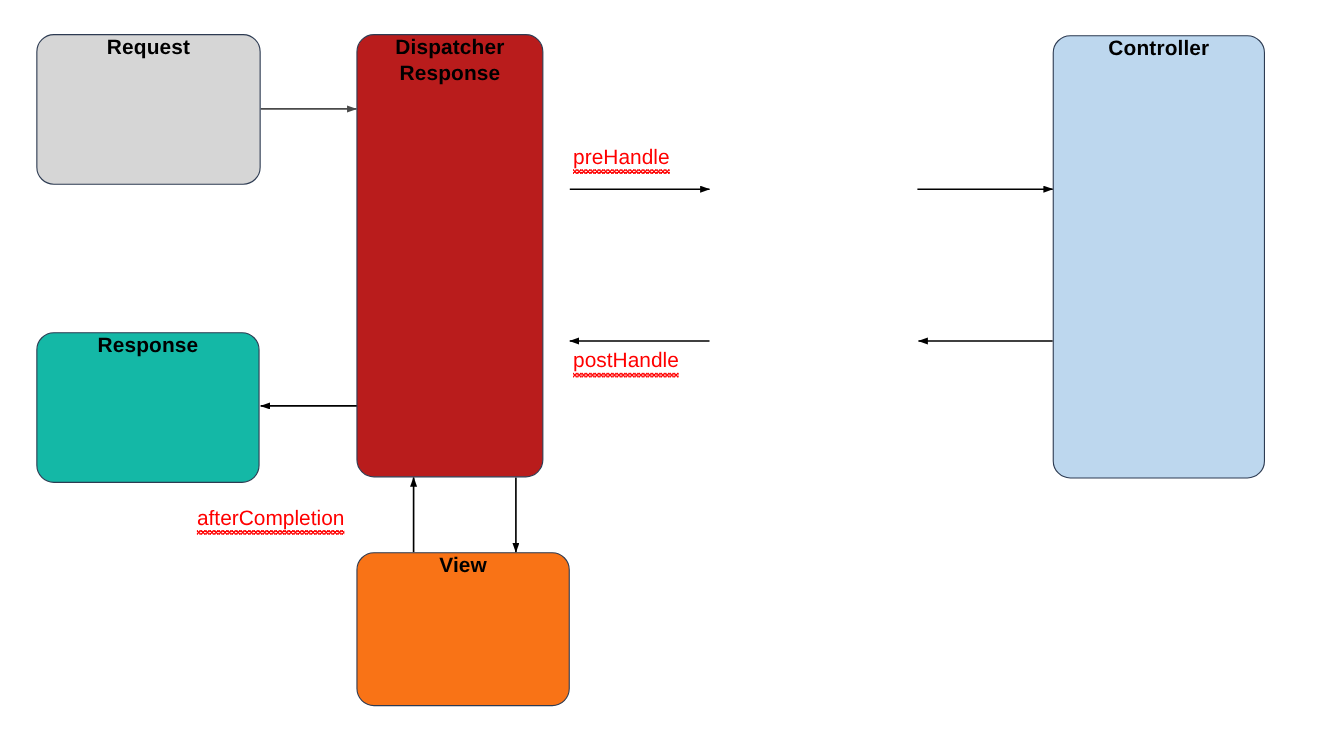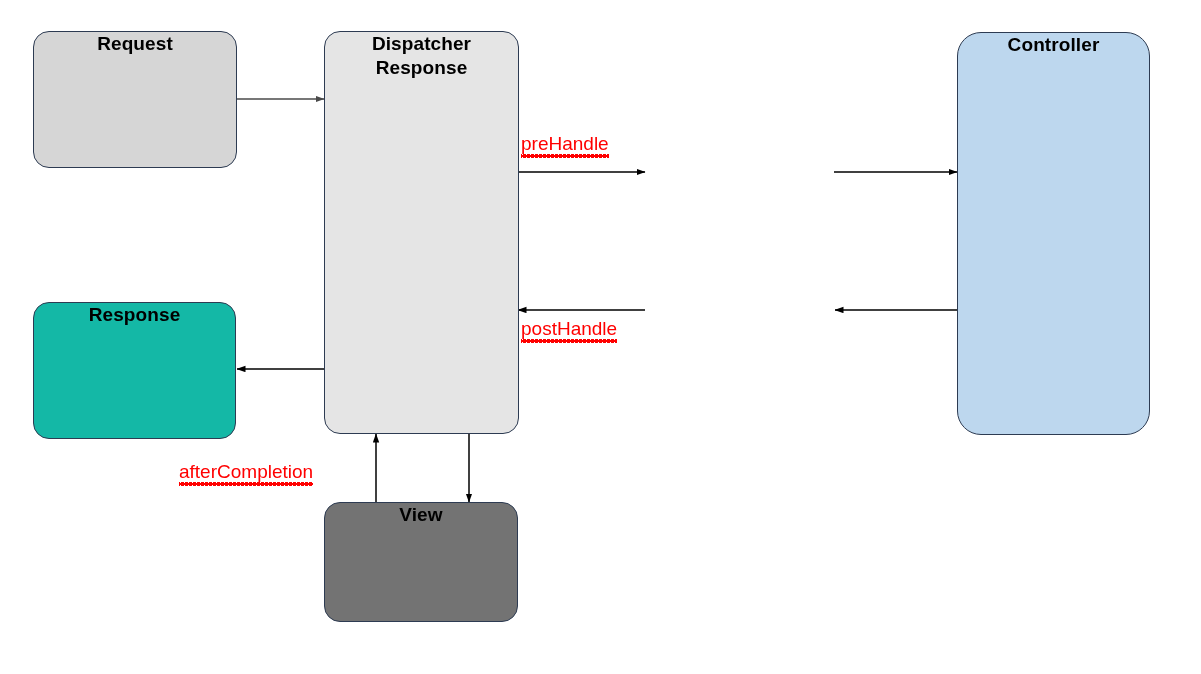--- a/index.html
+++ b/index.html
@@ -28,24 +28,24 @@
     text-align: center;
     color: #000000;
     font-weight: bold;
     font-size: 19px;
     line-height: 1.25;
     letter-spacing: 0.1px;
     user-select: none;
   }
   .node.n-request   { left: 33px;  top: 31px;  width: 204px; height: 137px; background: #d6d6d6; }
   .node.n-response  { left: 33px;  top: 302px; width: 203px; height: 137px; background: #14b8a6; }
-  .node.n-dispatcher{ left: 324px; top: 31px;  width: 195px; height: 403px; background: #e5e5e5; }
+  .node.n-dispatcher{ left: 324px; top: 31px;  width: 170px; height: 403px; background: #b91c1c; }
   .node.n-interceptor{left: 645px; top: 31px;  width: 189px; height: 404px; background: #c5e0b4; }
-  .node.n-controller{ left: 957px; top: 32px;  width: 193px; height: 403px; background: #bdd7ee; border-radius: 24px; }
-  .node.n-view      { left: 324px; top: 502px; width: 194px; height: 120px; background: #737373; }
+  .node.n-controller{ left: 957px; top: 32px;  width: 193px; height: 403px; background: #bdd7ee; }
+  .node.n-view      { left: 324px; top: 502px; width: 194px; height: 140px; background: #f97316; }
 
   .edge-layer {
     position: absolute;
     left: 0; top: 0;
     width: 1201px;
     height: 674px;
     pointer-events: none;
   }
 
   .edge-label {

